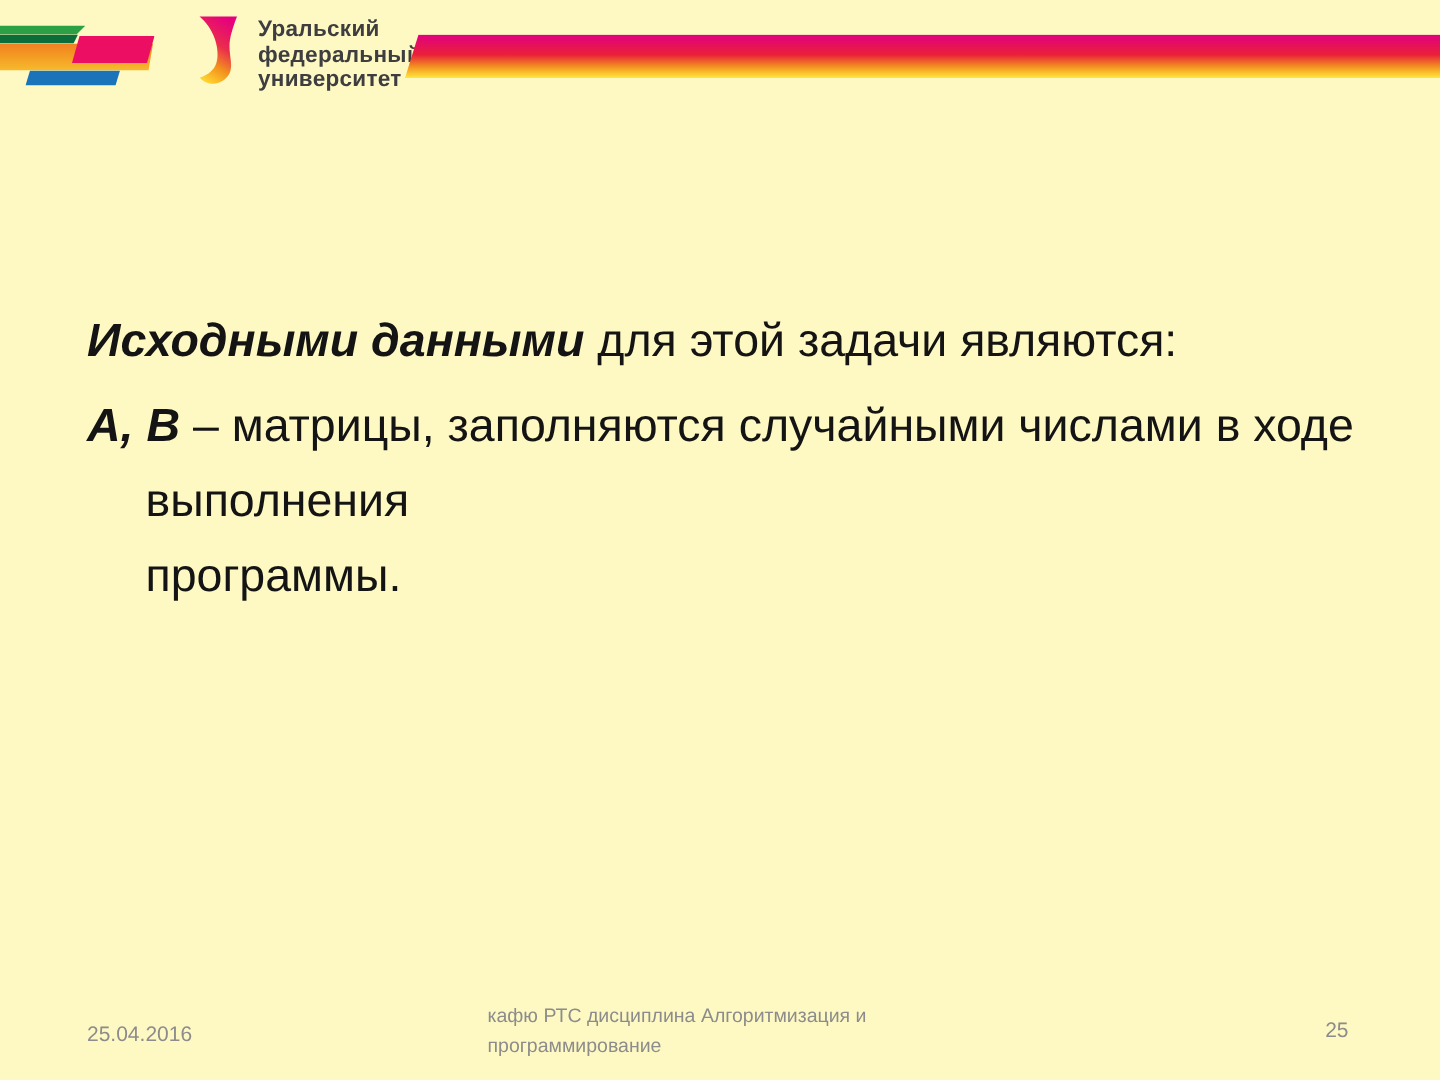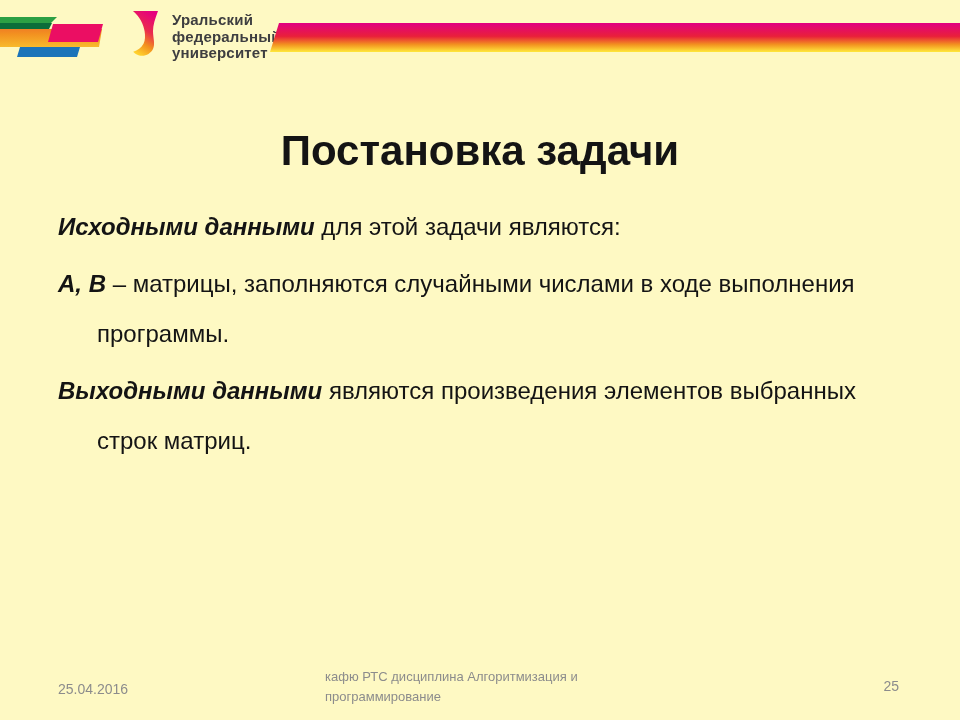--- a/index.html
+++ b/index.html
@@ -53,21 +53,21 @@
   .slide-title {
     position: absolute; top: 99px; left: 0; right: 0;
     text-align: center;
     font-size: 42px; font-weight: bold; color: var(--text, #141414);
     letter-spacing: 0px;
   }
 
   
   .body-block {
     position: absolute; left: 58px; right: 40px; top: 202px;
-    font-size: 24px; color: var(--text, #141414);
+    font-size: 31px; color: var(--text, #141414);
   }
   .para {
     margin: 0 0 7px 0;
     line-height: 50px;
     padding-left: 39px;
     text-indent: -39px;
     white-space: pre-wrap;
   }
   .lead { font-weight: bold; font-style: italic; }
 
@@ -116,27 +116,24 @@
   </svg>
 
   <div class="logo-text">
     <div>Уральский</div>
     <div>федеральный</div>
     <div>университет</div>
   </div>
 
   <div class="deco-right"></div>
 
-  <h1 class="slide-title">Постановка задачи</h1>
 
   <div class="body-block">
     <p class="para"><span class="lead">Исходными данными</span><span> для этой задачи являются:</span></p>
     <p class="para"><span class="lead">A, B</span><span> – матрицы, заполняются случайными числами в ходе выполнения
 программы.</span></p>
-    <p class="para"><span class="lead">Выходными данными</span><span> являются произведения элементов выбранных
-строк матриц.</span></p>
   </div>
 
   <div class="footer-date">25.04.2016</div>
   <div class="footer-note">кафю РТС дисциплина Алгоритмизация и программирование</div>
   <div class="footer-page">25</div>
 
 </div>
 
 </body></html>

